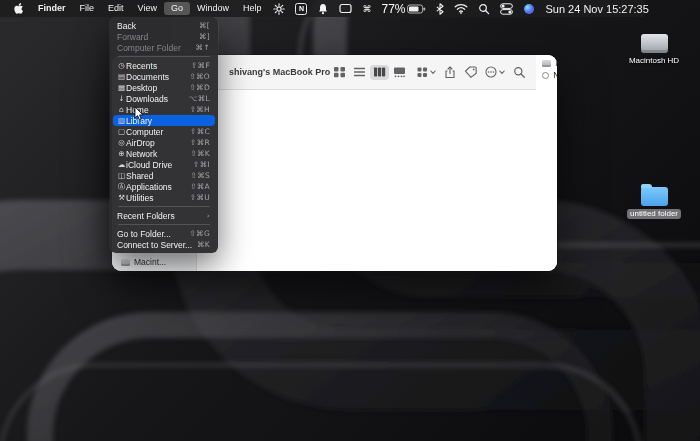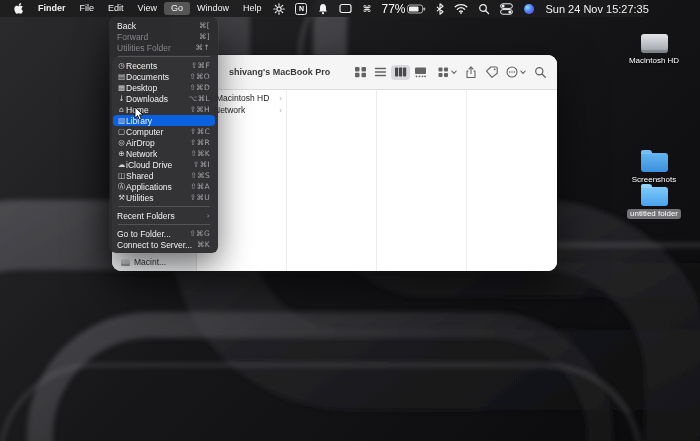--- a/index.html
+++ b/index.html
@@ -32,21 +32,21 @@
   .sidebar{width:84px;background:#eff0f2;border-right:1px solid #e0e0e3;position:relative;flex:none;}
   .traffic{position:absolute;top:10px;left:9px;display:flex;gap:6px;}
   .tl{width:8px;height:8px;border-radius:50%;}
   .tl.r{background:#ff5f57}.tl.y{background:#febc2e}.tl.g{background:#28c840}
   .side-sec{position:absolute;left:9px;top:192px;}
   .side-header{font-size:7px;color:#8e8e93;font-weight:bold;margin-bottom:3px;}
   .side-item{display:flex;align-items:center;gap:4px;font-size:8.5px;color:#333;white-space:nowrap;}
   .mini-hd{width:9px;height:7px;border-radius:1.5px;flex:none;
     background:linear-gradient(180deg,#d9dadd,#a9adb4);box-shadow:inset 0 -2px 0 rgba(0,0,0,.15);}
   .mini-globe{width:7px;height:7px;border-radius:50%;border:1px solid #8a8a8e;flex:none;box-sizing:border-box;}
-  .main{flex:1;display:flex;flex-direction:column;min-width:0;}
+  .main{flex:1;display:flex;flex-direction:row;min-width:0;}
   .toolbar{height:34px;background:#f5f5f6;border-bottom:1px solid #dddde0;
     display:flex;align-items:center;padding:0 10px;flex:none;}
   .wtitle{font-size:9px;font-weight:bold;color:#3a3a3c;margin-left:22px;white-space:nowrap;}
   .tools{margin-left:auto;display:flex;align-items:center;gap:8px;}
   .segwrap{display:flex;gap:1px;}
   .seg{width:19px;height:15px;border-radius:4px;display:flex;align-items:center;justify-content:center;}
   .seg.active{background:#d9d9dc;}
   .tbtn{display:flex;align-items:center;justify-content:center;gap:2px;height:16px;}
   .browser{flex:1;display:flex;background:#fff;}
   .col{width:90px;border-right:1px solid #ececee;box-sizing:border-box;padding-top:2px;flex:none;}
@@ -107,24 +107,20 @@
       <rect x="-120" y="235" width="800" height="430" rx="140" stroke="url(#g1)" stroke-width="70" opacity="0.5"></rect>
       <rect x="40" y="325" width="560" height="300" rx="110" stroke="url(#g1)" stroke-width="26" opacity="0.45"></rect>
       <rect x="300" y="-35" width="530" height="280" rx="90" stroke="#97979c" stroke-width="3" opacity="0.35"></rect>
       <rect x="0" y="365" width="640" height="240" rx="95" stroke="#8a8a90" stroke-width="3" opacity="0.3"></rect>
     </g>
   </svg>
 
   <div class="dicon" style="top:34px">
     <div class="hd-icon"></div>
     <div class="dlabel">Macintosh HD</div>
-  </div>
-  <div class="dicon" style="top:149px">
-    <div class="folder-icon"></div>
-    <div class="dlabel">Screenshots</div>
   </div>
   <div class="dicon" style="top:183px">
     <div class="folder-icon bright"></div>
     <div class="dlabel sel">untitled folder</div>
   </div>
 
   <div id="window">
     <div class="sidebar">
       <div class="traffic">
         <span class="tl r"></span>
@@ -256,21 +252,21 @@
   <div id="gomenu">
     <div class="mi">
       <span class="lbl">Back</span>
       <span class="sc">⌘[</span>
     </div>
     <div class="mi dis">
       <span class="lbl">Forward</span>
       <span class="sc">⌘]</span>
     </div>
     <div class="mi dis">
-      <span class="lbl">Utilities Folder</span>
+      <span class="lbl">Computer Folder</span>
       <span class="sc">⌘↑</span>
     </div>
     <div class="msep"></div>
     <div class="mi">
       <span class="ic">◷</span>
       <span class="lbl">Recents</span>
       <span class="sc">⇧⌘F</span>
     </div>
     <div class="mi">
       <span class="ic">▤</span>

